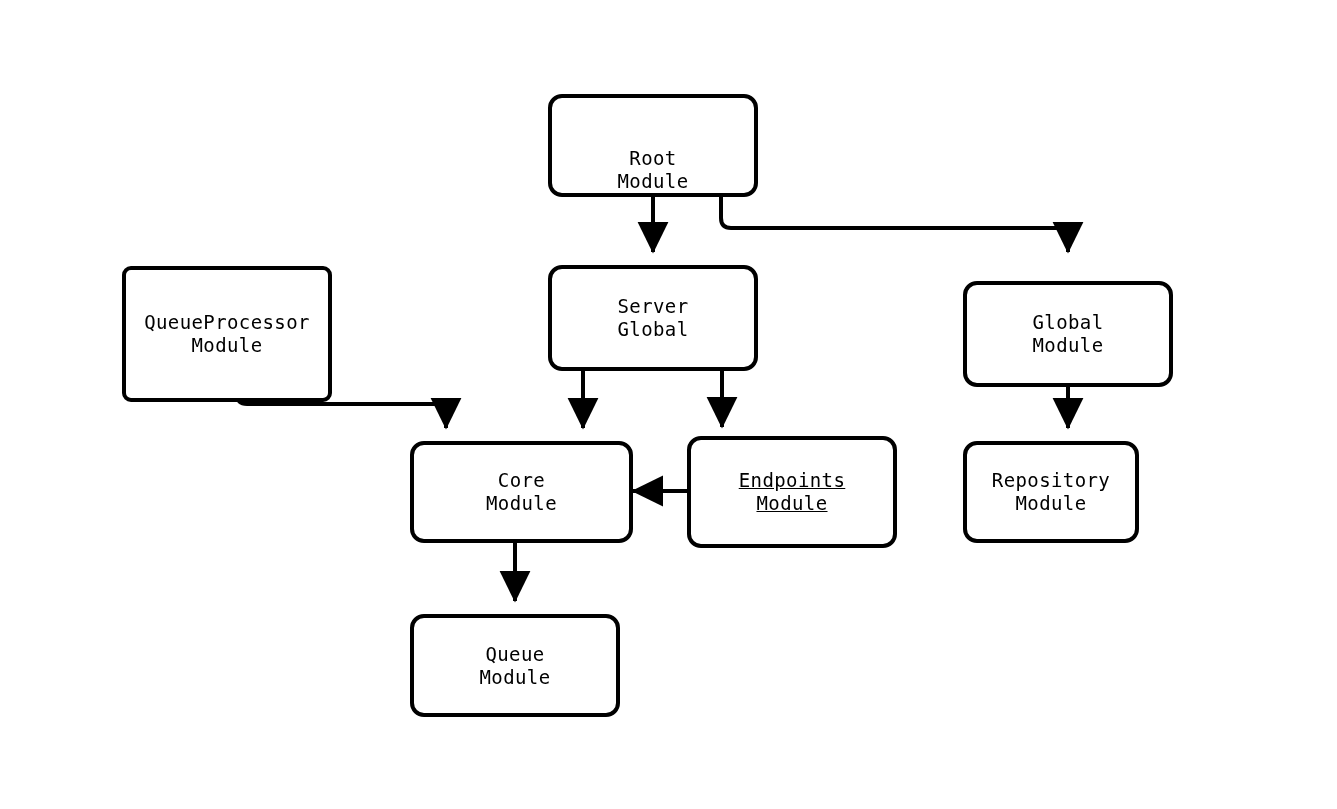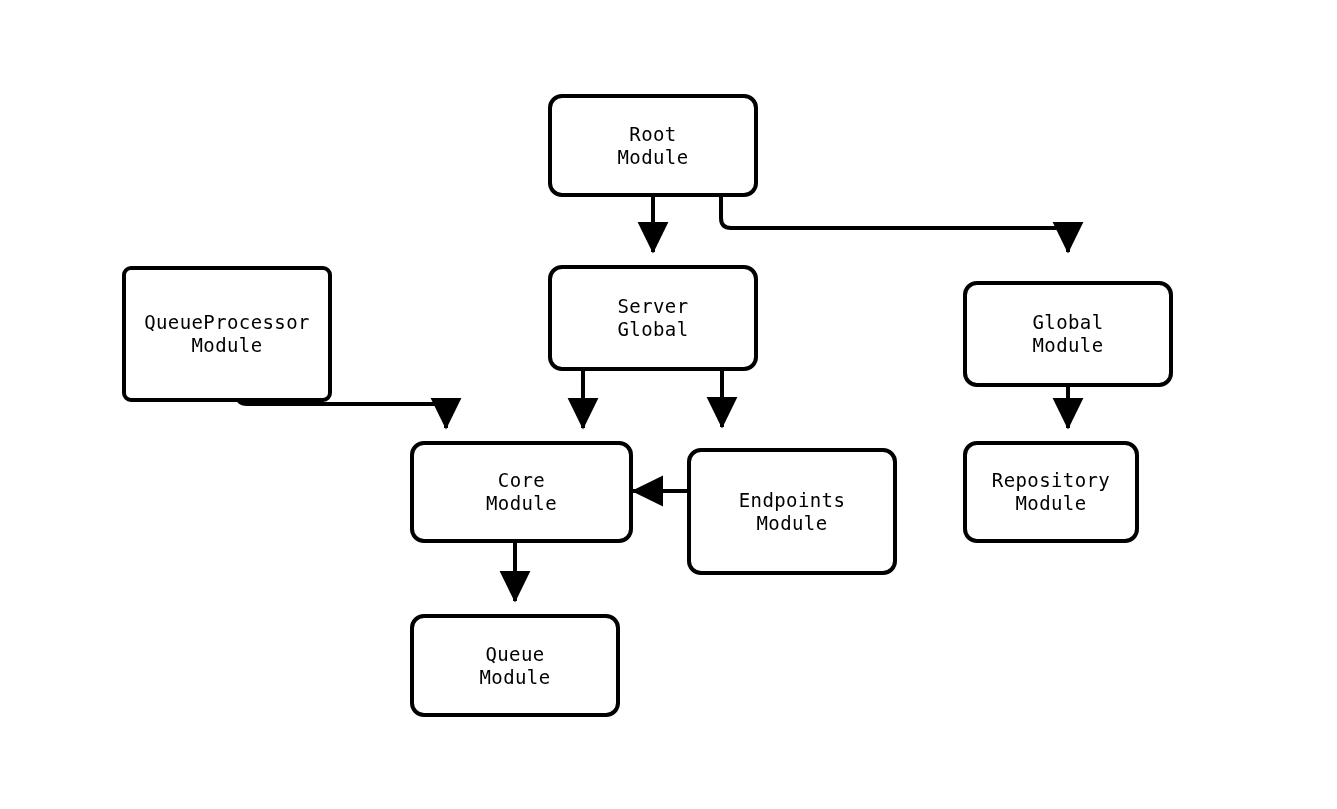--- a/index.html
+++ b/index.html
@@ -83,21 +83,21 @@
 
     <g>
       <path d="M 1068 371 L 1068 428" fill="none" stroke="#000000" stroke-width="4" marker-end="url(#arrowhead)"></path>
     </g>
 
     <g>
       <path d="M 515 543 L 515 601" fill="none" stroke="#000000" stroke-width="4" marker-end="url(#arrowhead)"></path>
     </g>
   </svg>
 
-  <div class="node" style="left: 548px; top: 94px; width: 210px; height: 103px;">
+  <div class="node" style="left: 548px; top: 94px; width: 210px; height: 103px; justify-content: flex-end;">
     <div class="node-label">Root
 Module</div>
   </div>
 
   <div class="node" style="left: 122px; top: 266px; width: 210px; height: 136px; border-radius: 9px;">
     <div class="node-label">QueueProcessor
 Module</div>
   </div>
 
   <div class="node" style="left: 548px; top: 265px; width: 210px; height: 106px;">
@@ -108,21 +108,21 @@
   <div class="node" style="left: 963px; top: 265px; width: 210px; height: 106px; margin-top: 16px;">
     <div class="node-label">Global
 Module</div>
   </div>
 
   <div class="node" style="left: 410px; top: 441px; width: 223px; height: 102px;">
     <div class="node-label">Core
 Module</div>
   </div>
 
-  <div class="node" style="left: 687px; top: 448px; width: 210px; height: 127px;">
+  <div class="node" style="left: 687px; top: 436px; width: 210px; height: 112px; text-decoration: underline;">
     <div class="node-label">Endpoints
 Module</div>
   </div>
 
   <div class="node" style="left: 963px; top: 441px; width: 176px; height: 102px;">
     <div class="node-label">Repository
 Module</div>
   </div>
 
   <div class="node" style="left: 410px; top: 614px; width: 210px; height: 103px;">

